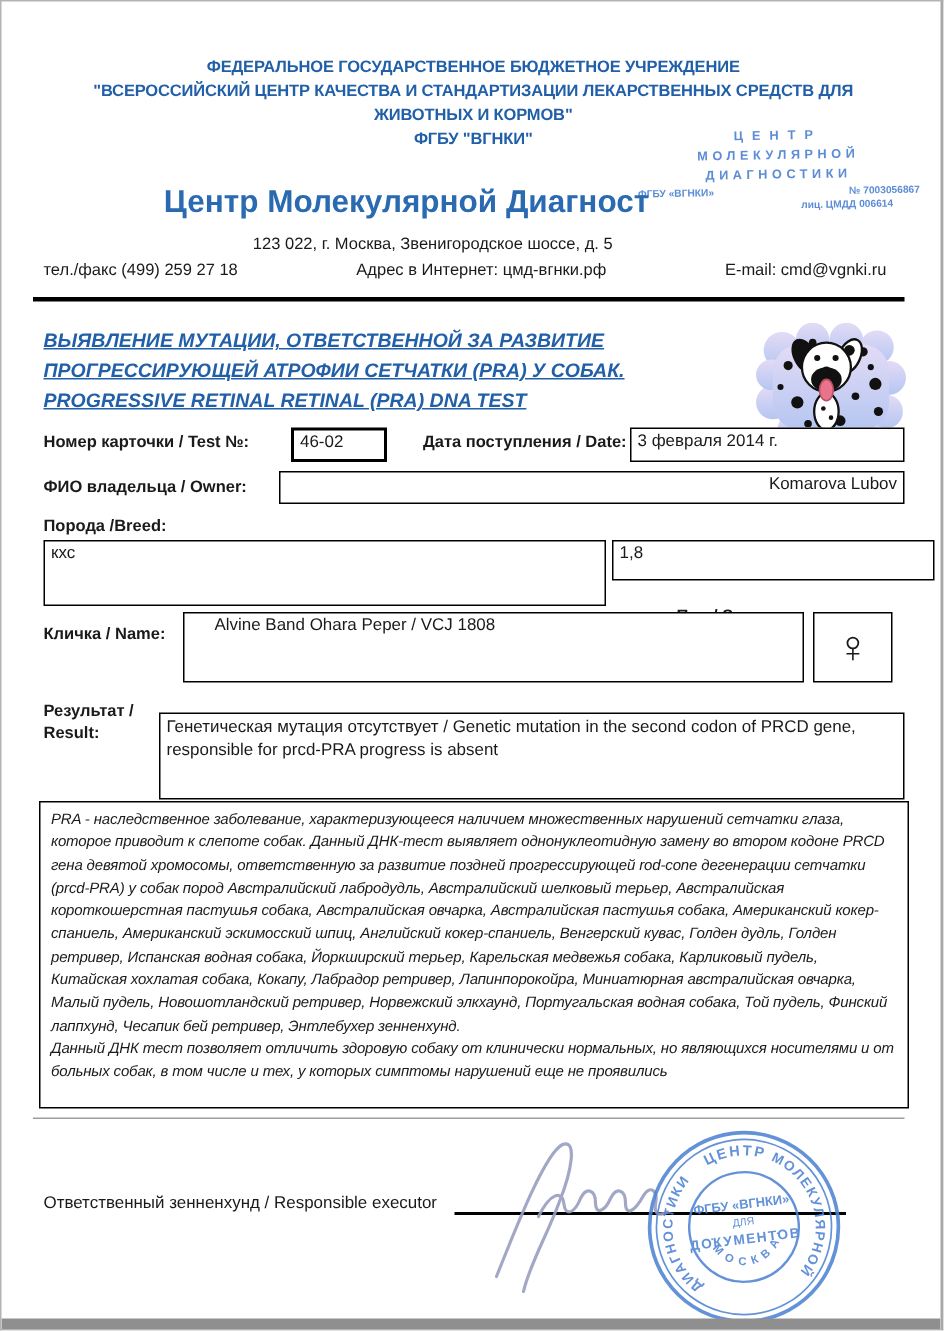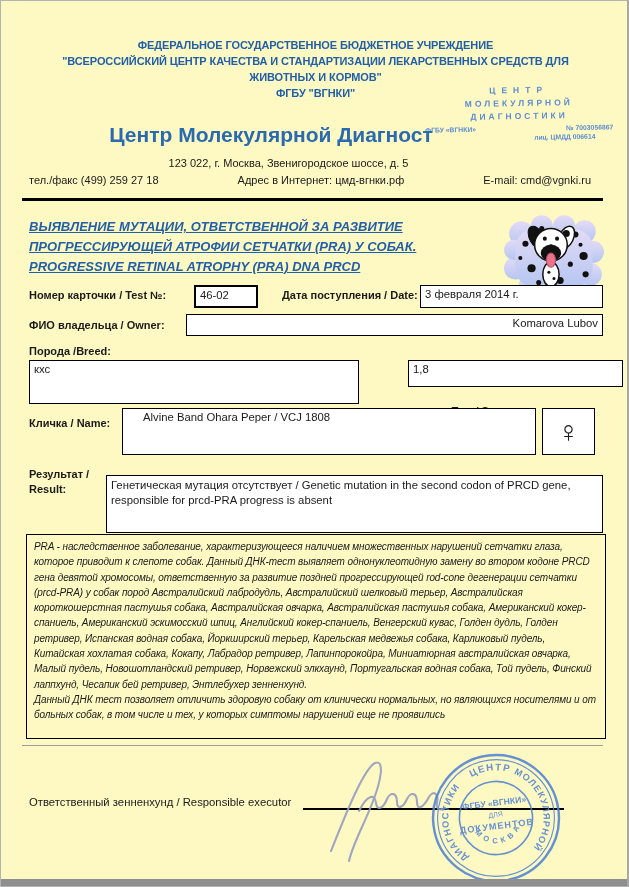--- a/index.html
+++ b/index.html
@@ -1,18 +1,18 @@
 <!DOCTYPE html>
 <html><head>
 <meta charset="utf-8">
 <style>
   html,body{margin:0;padding:0;background:#e8e8e8;}
   .page{
     position:relative; width:629px; height:887px; margin:0 auto;
-    background:#fef9c3; box-sizing:border-box;
+    background:#ffffff; box-sizing:border-box;
     border:1px solid #b3b3b3; border-right:2px solid #a8a8a8;
     overflow:hidden;
     font-family:"Liberation Sans", sans-serif; color:#1a1a1a;
   }
   .page-bottom-edge{position:absolute;left:0;right:0;bottom:0;height:7px;background:#8f8f8f;}
 
   
   .org-block{position:absolute;top:36px;left:27px;width:575px;text-align:center;
     color:#215fa8;font-weight:bold;font-size:11px;line-height:16px;letter-spacing:-0.1px;}
   .center-title{position:absolute;top:122px;left:30px;width:480px;text-align:center;
@@ -87,21 +87,21 @@
     <span>тел./факс (499) 259 27 18</span>
     <span>Адрес в Интернет: цмд-вгнки.рф</span>
     <span>E-mail: cmd@vgnki.ru</span>
   </div>
 
   <div class="rule-thick"></div>
 
   <div class="test-title">
     <div><span>ВЫЯВЛЕНИЕ МУТАЦИИ, ОТВЕТСТВЕННОЙ ЗА РАЗВИТИЕ</span></div>
     <div><span>ПРОГРЕССИРУЮЩЕЙ АТРОФИИ СЕТЧАТКИ (PRA) У СОБАК.</span></div>
-    <div><span>PROGRESSIVE RETINAL ATROPHY (PRA) DNA PRCD</span></div>
+    <div><span>PROGRESSIVE RETINAL RETINAL (PRA) DNA TEST</span></div>
   </div>
 
   <svg class="dog-art" viewBox="0 0 100 82">
     <defs>
       <linearGradient id="blobGrad" x1="0" y1="0" x2="0" y2="1">
         <stop offset="0" stop-color="#e3dbf6"></stop>
           <stop offset="1" stop-color="#b5c6f1"></stop>
       </linearGradient>
     </defs>
     <g>
@@ -147,21 +147,21 @@
 
   <div class="lbl" style="top:288px;left:28px;text-align:right;">Номер карточки / Test №:</div>
   <div class="val-box" style="top:284px;left:193px;width:64px;height:23px;">46-02</div>
   <div class="lbl" style="top:288px;left:281px;">Дата поступления / Date:</div>
   <div class="val-box thin" style="top:284px;left:419px;width:183px;height:23px;">3 февраля 2014 г.</div>
 
   <div class="lbl" style="top:318px;left:28px;">ФИО владельца / Owner:</div>
   <div class="val-box thin" style="top:313px;left:185px;width:417px;height:22px;text-align:right;">Komarova Lubov</div>
 
   <div class="lbl" style="top:344px;left:28px;">Порода  /Breed:</div>
-  <div class="val-box thin" style="top:359px;left:28px;width:330px;height:44px;">кхс</div>
+  <div class="val-box thin" style="top:359px;left:28px;width:375px;height:44px;">кхс</div>
   <div class="val-box thin" style="top:359px;left:407px;width:215px;height:27px;">1,8</div>
 
   <div class="lbl" style="top:390px;left:450px;width:152px;text-align:left;margin-top:14px;">Пол / Sex:</div>
   <div class="lbl" style="top:416px;left:28px;">Кличка / Name:</div>
   <div class="val-box thin" style="top:407px;left:121px;width:414px;height:47px;padding-left:20px;">Alvine Band Ohara Peper / VCJ 1808</div>
   <div class="val-box thin sex-box" style="top:407px;left:541px;width:53px;height:47px;">
     <span>♀</span>
   </div>
 
   <div class="lbl result-lbl" style="top:466px;left:28px;">

